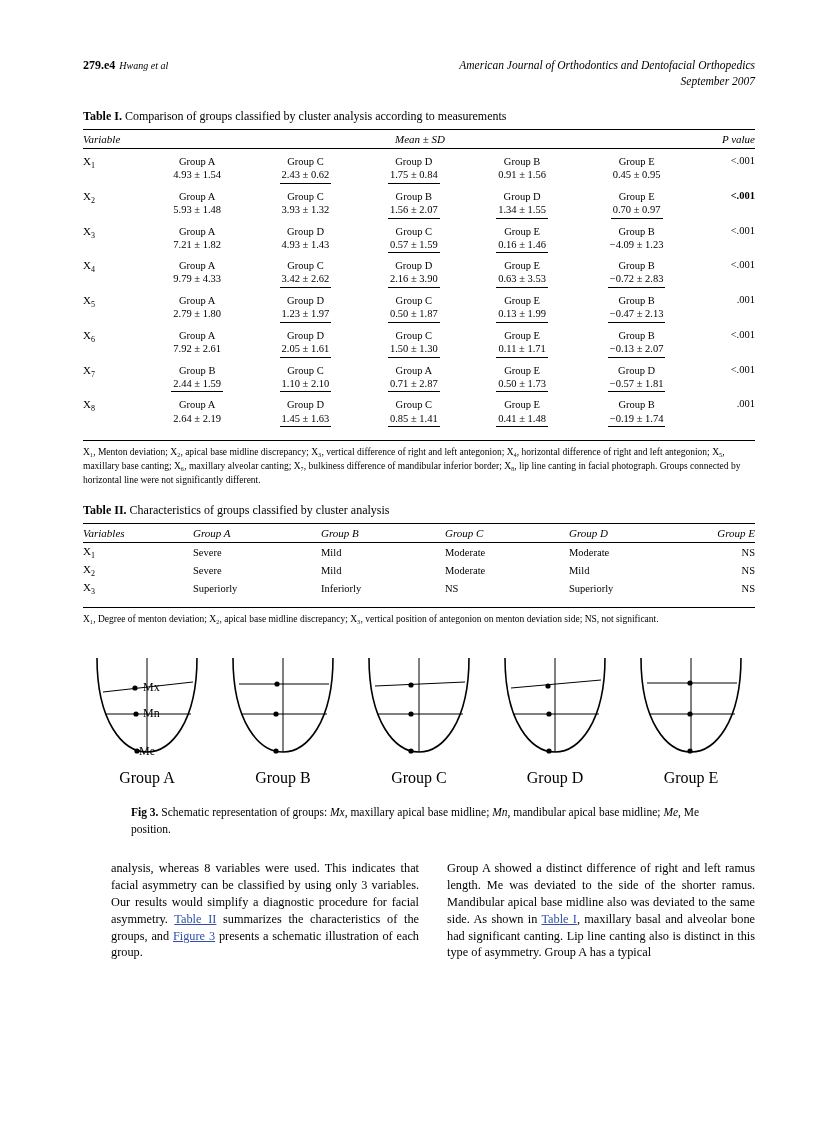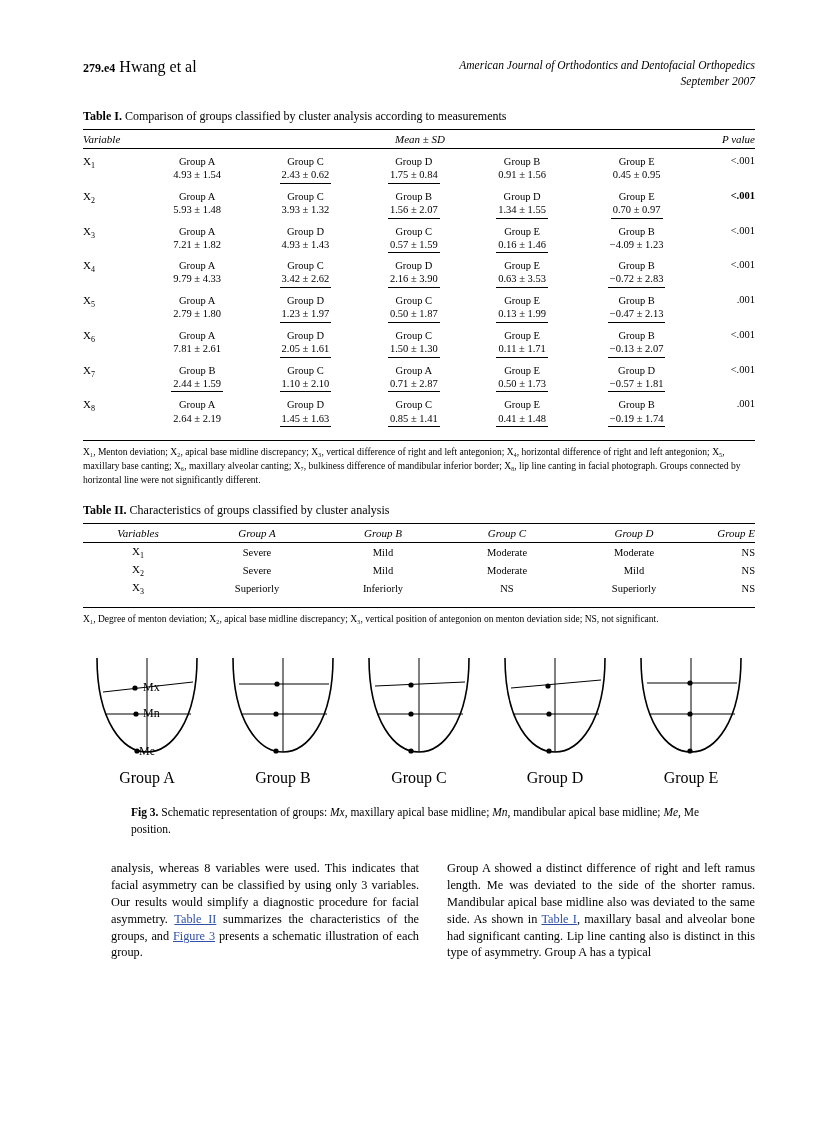--- a/index.html
+++ b/index.html
@@ -36,21 +36,22 @@
     font-size: 11.5px;
   }
   .runhead-left {
     font-family: "Liberation Serif", serif;
   }
   .runhead-left .pg {
     font-weight: bold;
     font-size: 12px;
   }
   .runhead-left .auth {
-    font-size: 16px;
+    font-style: italic;
+    font-size: 10px;
     margin-left: 4px;
   }
   .runhead-right {
     text-align: right;
     font-style: italic;
     font-size: 11.5px;
     line-height: 1.35;
   }
 
   
@@ -136,21 +137,20 @@
     font-style: italic;
     font-size: 11px;
     padding: 3px 0;
   }
   .tbl2 .hdr {
     border-top: 1px solid #000;
     border-bottom: 1px solid #000;
   }
   .tbl2 td {
     padding: 1.5px 0;
-    text-align: center;
   }
   .tbl2 .v { width: 110px; font-size: 11px; }
   .tbl2 .g1 { width: 128px; }
   .tbl2 .g2 { width: 124px; }
   .tbl2 .g3 { width: 124px; }
   .tbl2 .g4 { width: 130px; }
   .tbl2 .g5 { text-align: right; }
   .tbl2 .hdr .g5 { text-align: right; }
   .tbl2-last td { padding-bottom: 5px; }
 
@@ -353,21 +353,21 @@
             <td class="grp-cell">
               <span class="grp-name">Group B</span>
               <span class="grp-val"><span class="uline">−0.47 ± 2.13</span></span>
             </td>
             <td class="p-cell">.001</td>
           </tr>
           <tr>
             <td class="var-cell"><span>X</span><sub>6</sub></td>
             <td class="grp-cell">
               <span class="grp-name">Group A</span>
-              <span class="grp-val"><span>7.81 ± 2.61</span></span>
+              <span class="grp-val"><span>7.92 ± 2.61</span></span>
             </td>
             <td class="grp-cell">
               <span class="grp-name">Group D</span>
               <span class="grp-val"><span class="uline">2.05 ± 1.61</span></span>
             </td>
             <td class="grp-cell">
               <span class="grp-name">Group C</span>
               <span class="grp-val"><span class="uline">1.50 ± 1.30</span></span>
             </td>
             <td class="grp-cell">

